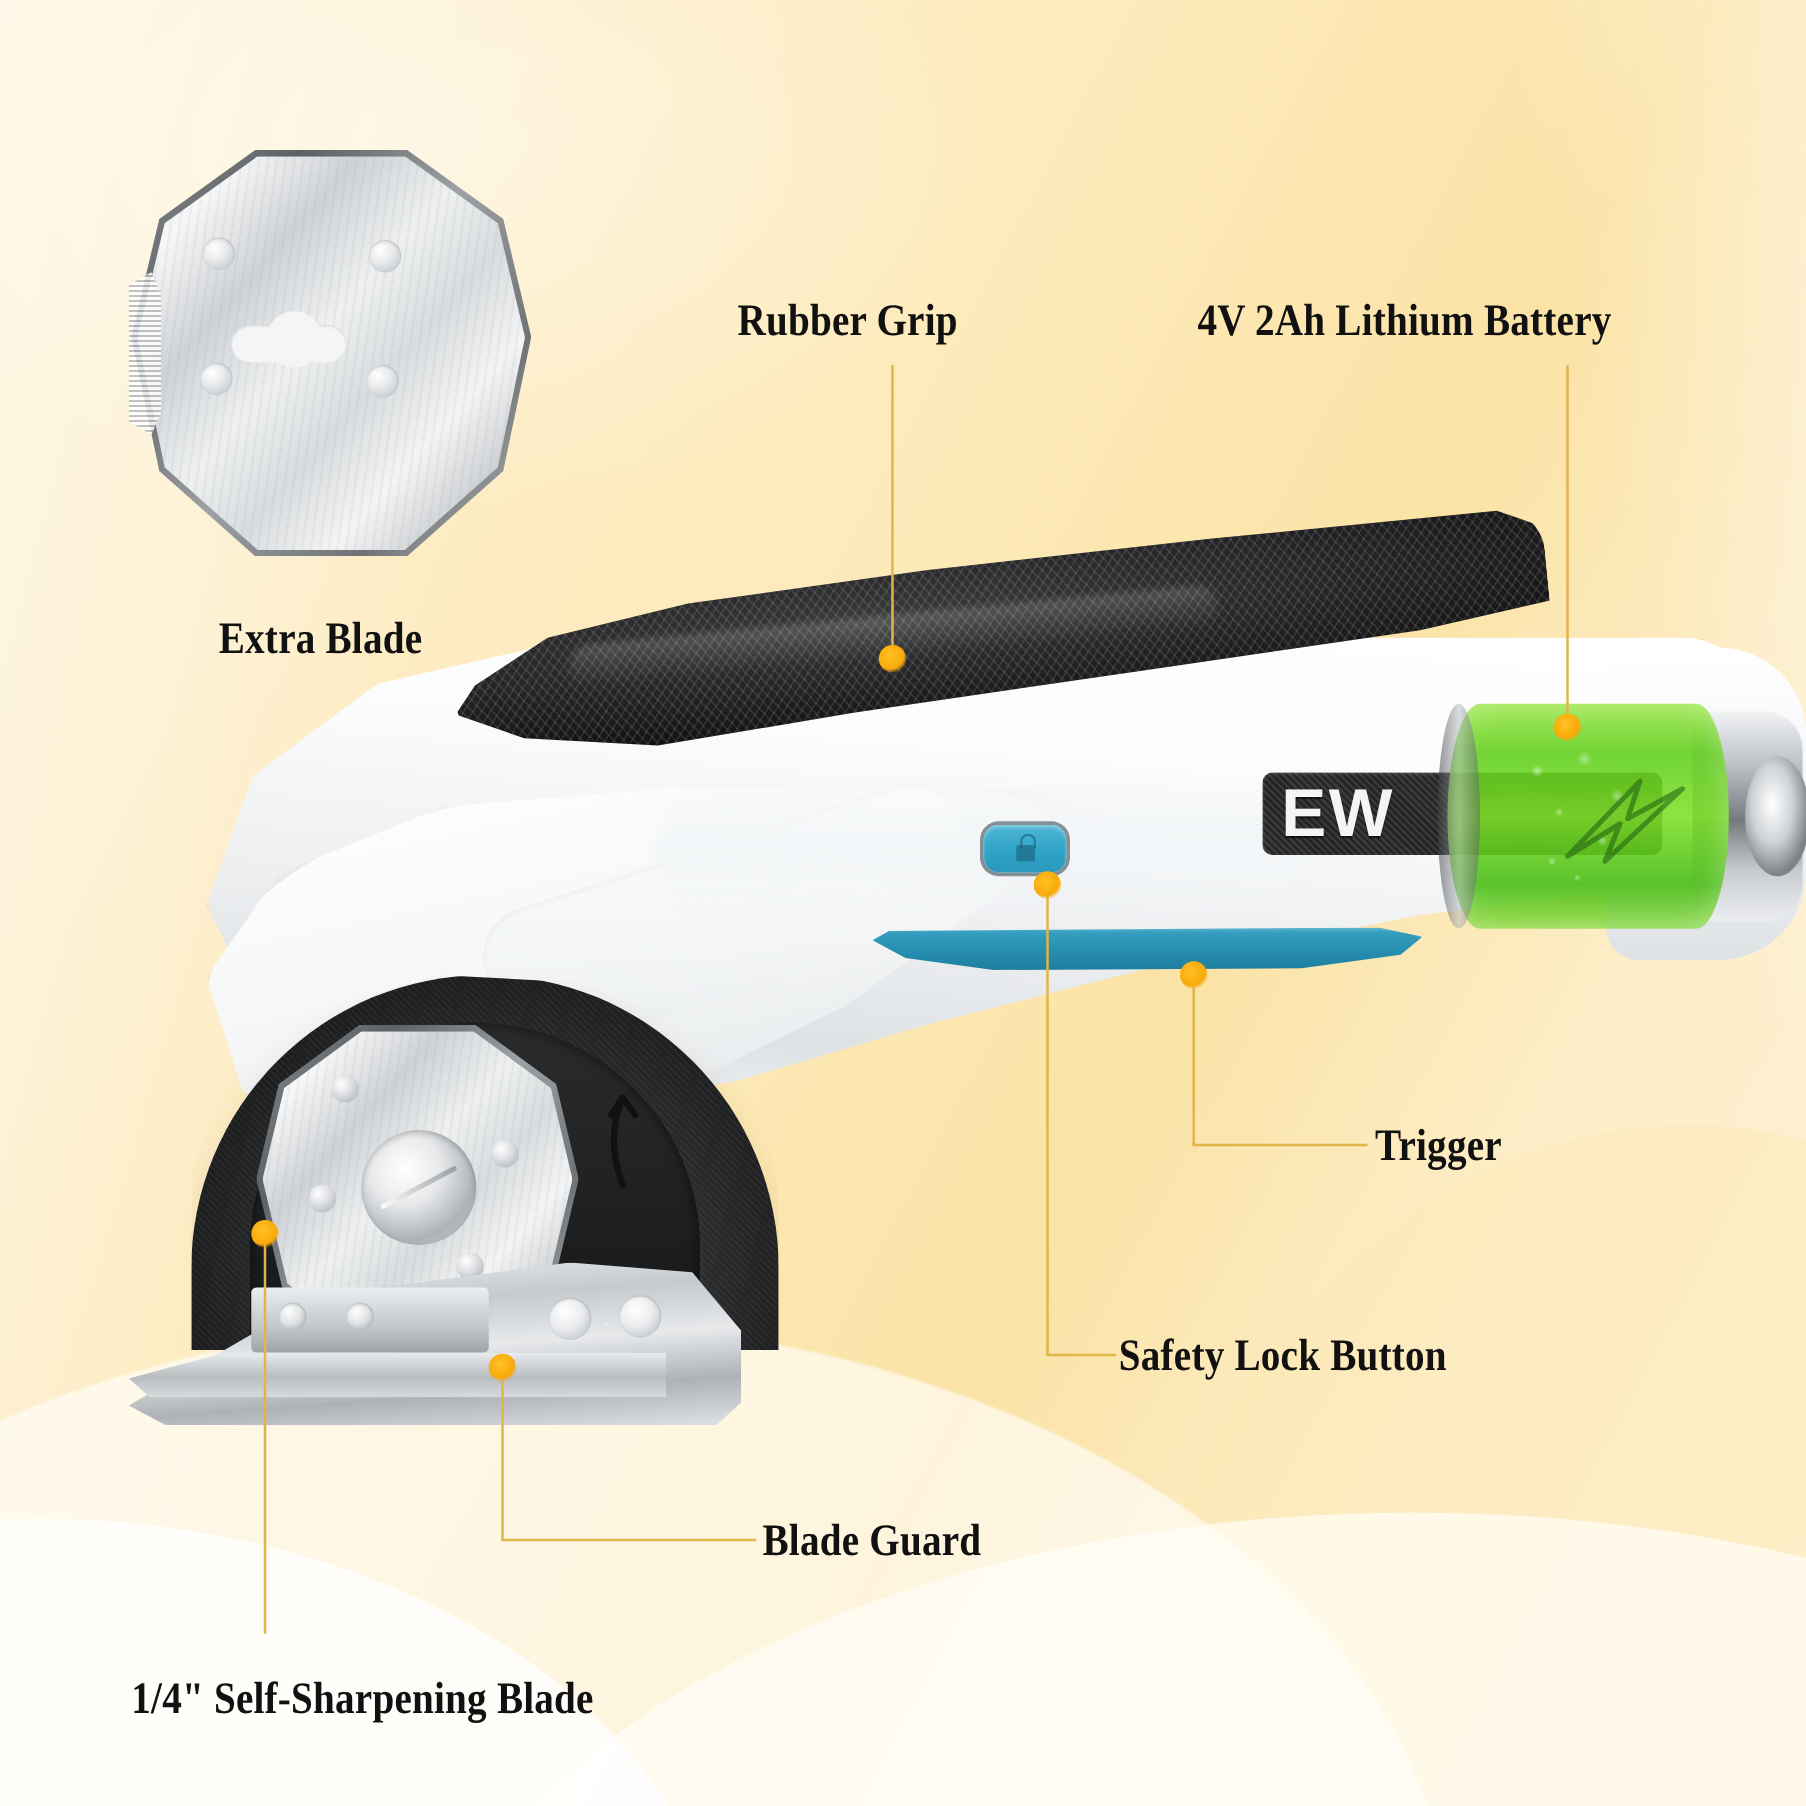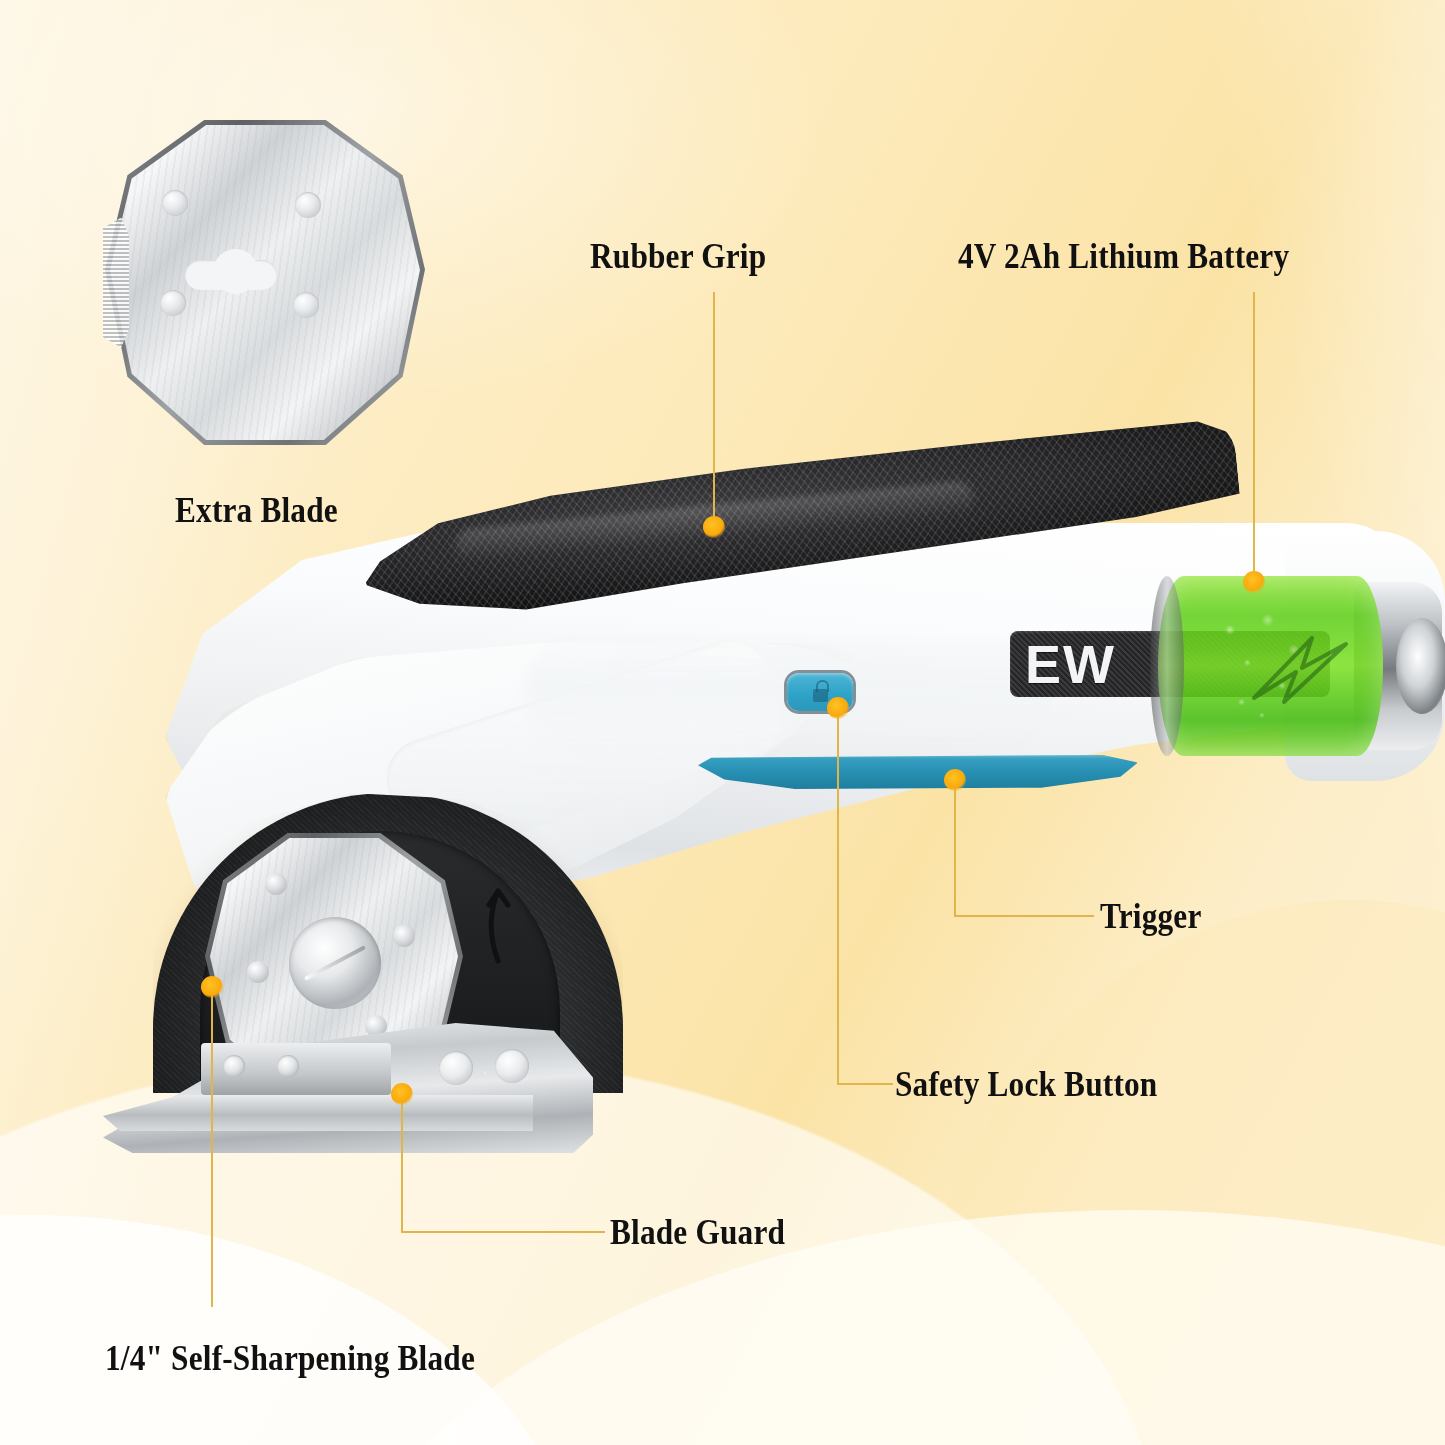--- a/index.html
+++ b/index.html
@@ -168,21 +168,21 @@
     height: 40%;
     background: repeating-linear-gradient(180deg, #ffffff 0 2px, #b4b8bb 2px 4px);
     opacity: 0.85;
     clip-path: polygon(0 8%, 70% 0%, 100% 14%, 100% 86%, 70% 100%, 0 92%);
   }
 
   
   #tool {
     position: absolute;
     left: 95px;
-    top: 483px;
+    top: 470px;
     width: 1330px;
     height: 700px;
   }
 
   
   .body-shell {
     position: absolute;
     left: 70px;
     top: 40px;
     width: 1245px;

